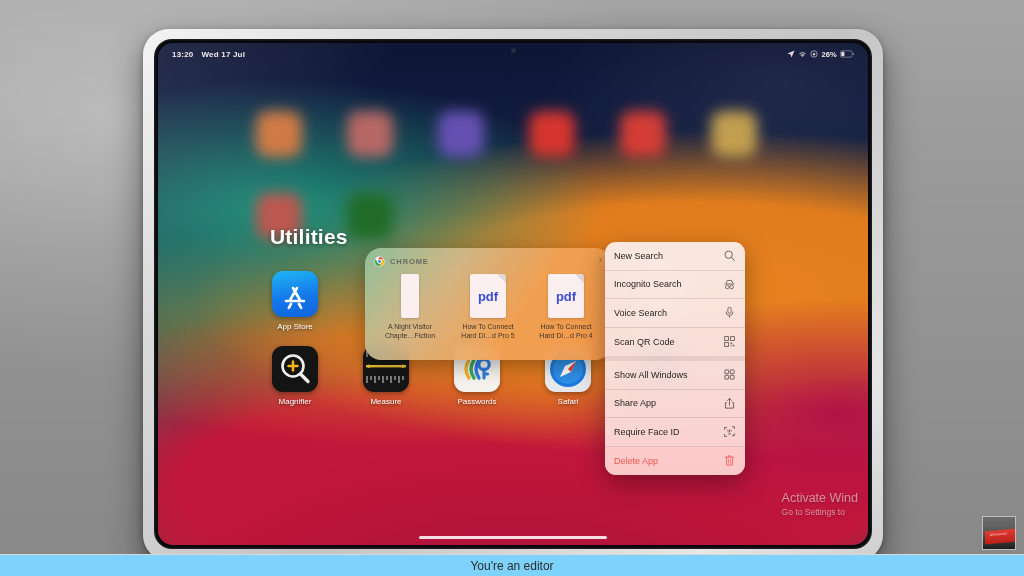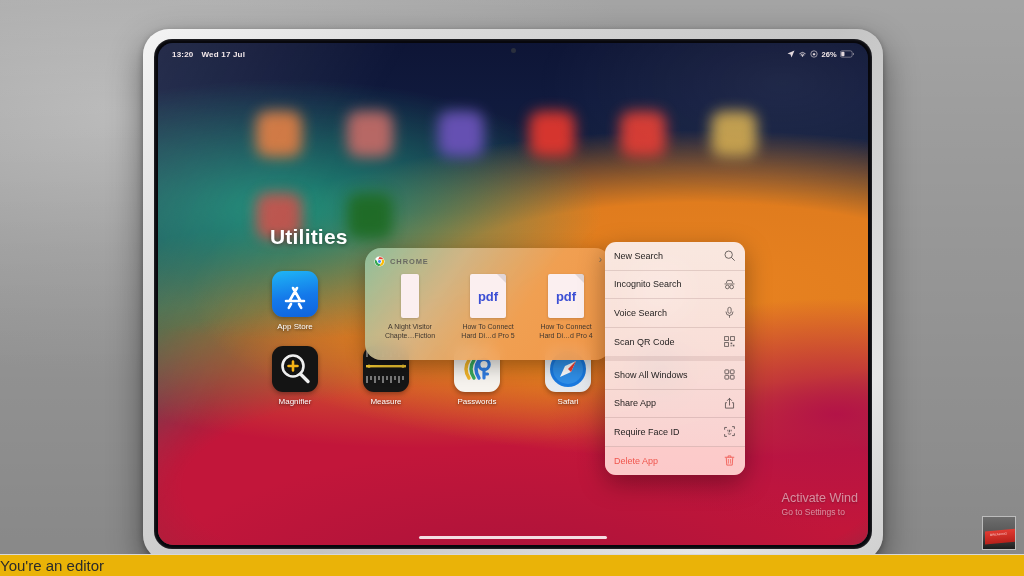--- a/index.html
+++ b/index.html
@@ -16,23 +16,23 @@
     background:
       radial-gradient(ellipse 70% 60% at 12% 20%, #b9b9b9 0%, #a6a6a6 40%, #9a9a9a 75%),
       linear-gradient(110deg, #adadad 0%, #a2a2a2 35%, #969696 60%, #8e8e8e 100%);
   }
   #wall-shade {
     position: absolute; inset: 0;
     background: linear-gradient(180deg, rgba(255,255,255,.10) 0%, rgba(0,0,0,0) 30%, rgba(0,0,0,.12) 100%);
   }
   #caption-bar {
     position: absolute; left: 0; right: 0; bottom: 0; height: 22px;
-    background: #eab308;
-    display: flex; align-items: center; justify-content: flex-start;
-    font-size: 15px; color: #2b2b2b;
+    background: #7dd3fc;
+    display: flex; align-items: center; justify-content: center;
+    font-size: 12px; color: #2b2b2b;
     border-top: 1px solid #d8d8d8;
     z-index: 60;
   }
   #corner-thumb {
     position: absolute; right: 8px; bottom: 26px;
     width: 34px; height: 34px; z-index: 61;
     border: 1px solid #bdbdbd;
     background:
       linear-gradient(180deg, #6d6d6d 0%, #5b5b5b 42%, #1d1d1d 100%);
     overflow: hidden;

